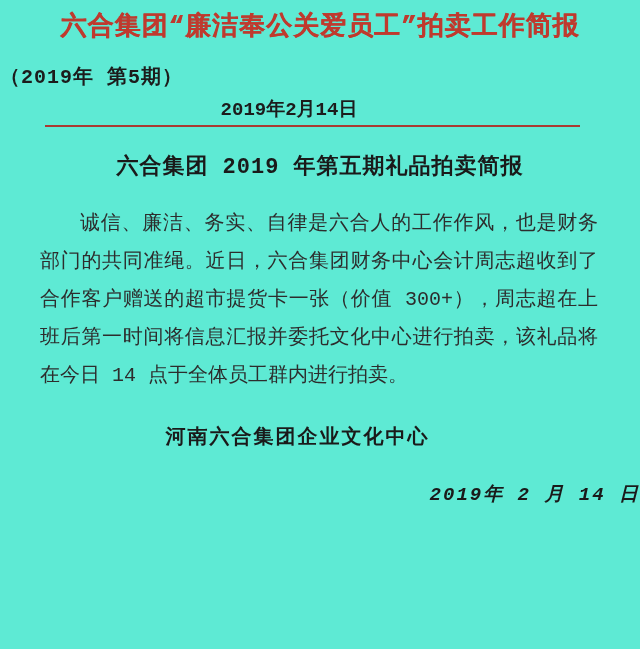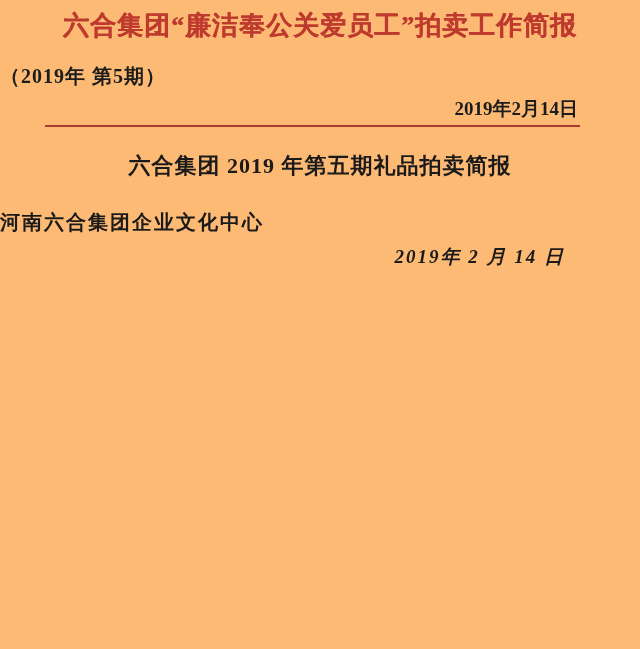--- a/index.html
+++ b/index.html
@@ -1,22 +1,22 @@
 <!DOCTYPE html>
 <html style="--title-red: #bf3a2e; --rule-red: #a93a32; --body-text: #2d2d2d;"><head>
 <meta charset="utf-8">
 <style>
   html, body { margin: 0; padding: 0; background: #ffffff; }
   .page {
     position: relative;
     width: 640px;
     height: 649px;
     margin: 0 auto;
-    background: #fdba74;
-    font-family: Liberation Serif, serif;
+    background: #5eead4;
+    font-family: Liberation Mono, monospace;
     color: var(--body-text, #2d2d2d);
     overflow: hidden;
   }
   .masthead-title {
     padding-top: 8px;
     text-align: center;
     font-size: 26px;
     font-weight: bold;
     letter-spacing: 1px;
     color: var(--title-red, #bf3a2e);
@@ -25,21 +25,21 @@
   .issue {
     margin-top: 20px;
     text-align: left;
     font-size: 20px;
     font-weight: bold;
     color: #1c1c1c;
     letter-spacing: 1px;
   }
   .date-top {
     margin-top: 6px;
-    text-align: right;
+    text-align: center;
     padding-right: 62px;
     font-size: 19px;
     font-weight: bold;
     color: #1c1c1c;
   }
   .red-rule {
     margin: 3px 60px 0 45px;
     border: none;
     height: 2px;
     background: var(--rule-red, #a93a32);
@@ -57,42 +57,42 @@
     padding: 0 42px 0 40px;
     font-size: 20px;
     line-height: 38px;
     text-align: justify;
     text-indent: 2em;
     color: var(--body-text, #2d2d2d);
   }
   .body-text.first { margin-top: 24px; }
   .signature {
     margin-top: 28px;
-    text-align: left;
+    text-align: center;
     padding-right: 45px;
     font-size: 20px;
     font-weight: bold;
     letter-spacing: 2px;
     color: #1a1a1a;
   }
   .date-bottom {
-    margin-top: 8px;
+    margin-top: 31px;
     text-align: right;
-    padding-right: 75px;
     font-size: 19px;
     font-weight: bold;
     font-style: italic;
     letter-spacing: 2px;
     color: #1a1a1a;
   }
 </style>
 </head>
 <body>
 
 <div class="page">
   <div class="masthead-title">六合集团“廉洁奉公关爱员工”拍卖工作简报</div>
   <div class="issue">（2019年 第5期）</div>
   <div class="date-top">2019年2月14日</div>
   <hr class="red-rule">
   <div class="heading">六合集团 2019 年第五期礼品拍卖简报</div>
+  <p class="body-text first">诚信、廉洁、务实、自律是六合人的工作作风，也是财务部门的共同准绳。近日，六合集团财务中心会计周志超收到了合作客户赠送的超市提货卡一张（价值 300+），周志超在上班后第一时间将信息汇报并委托文化中心进行拍卖，该礼品将在今日 14 点于全体员工群内进行拍卖。</p>
   <div class="signature">河南六合集团企业文化中心</div>
   <div class="date-bottom">2019年 2 月 14 日</div>
 </div>
 
 </body></html>

